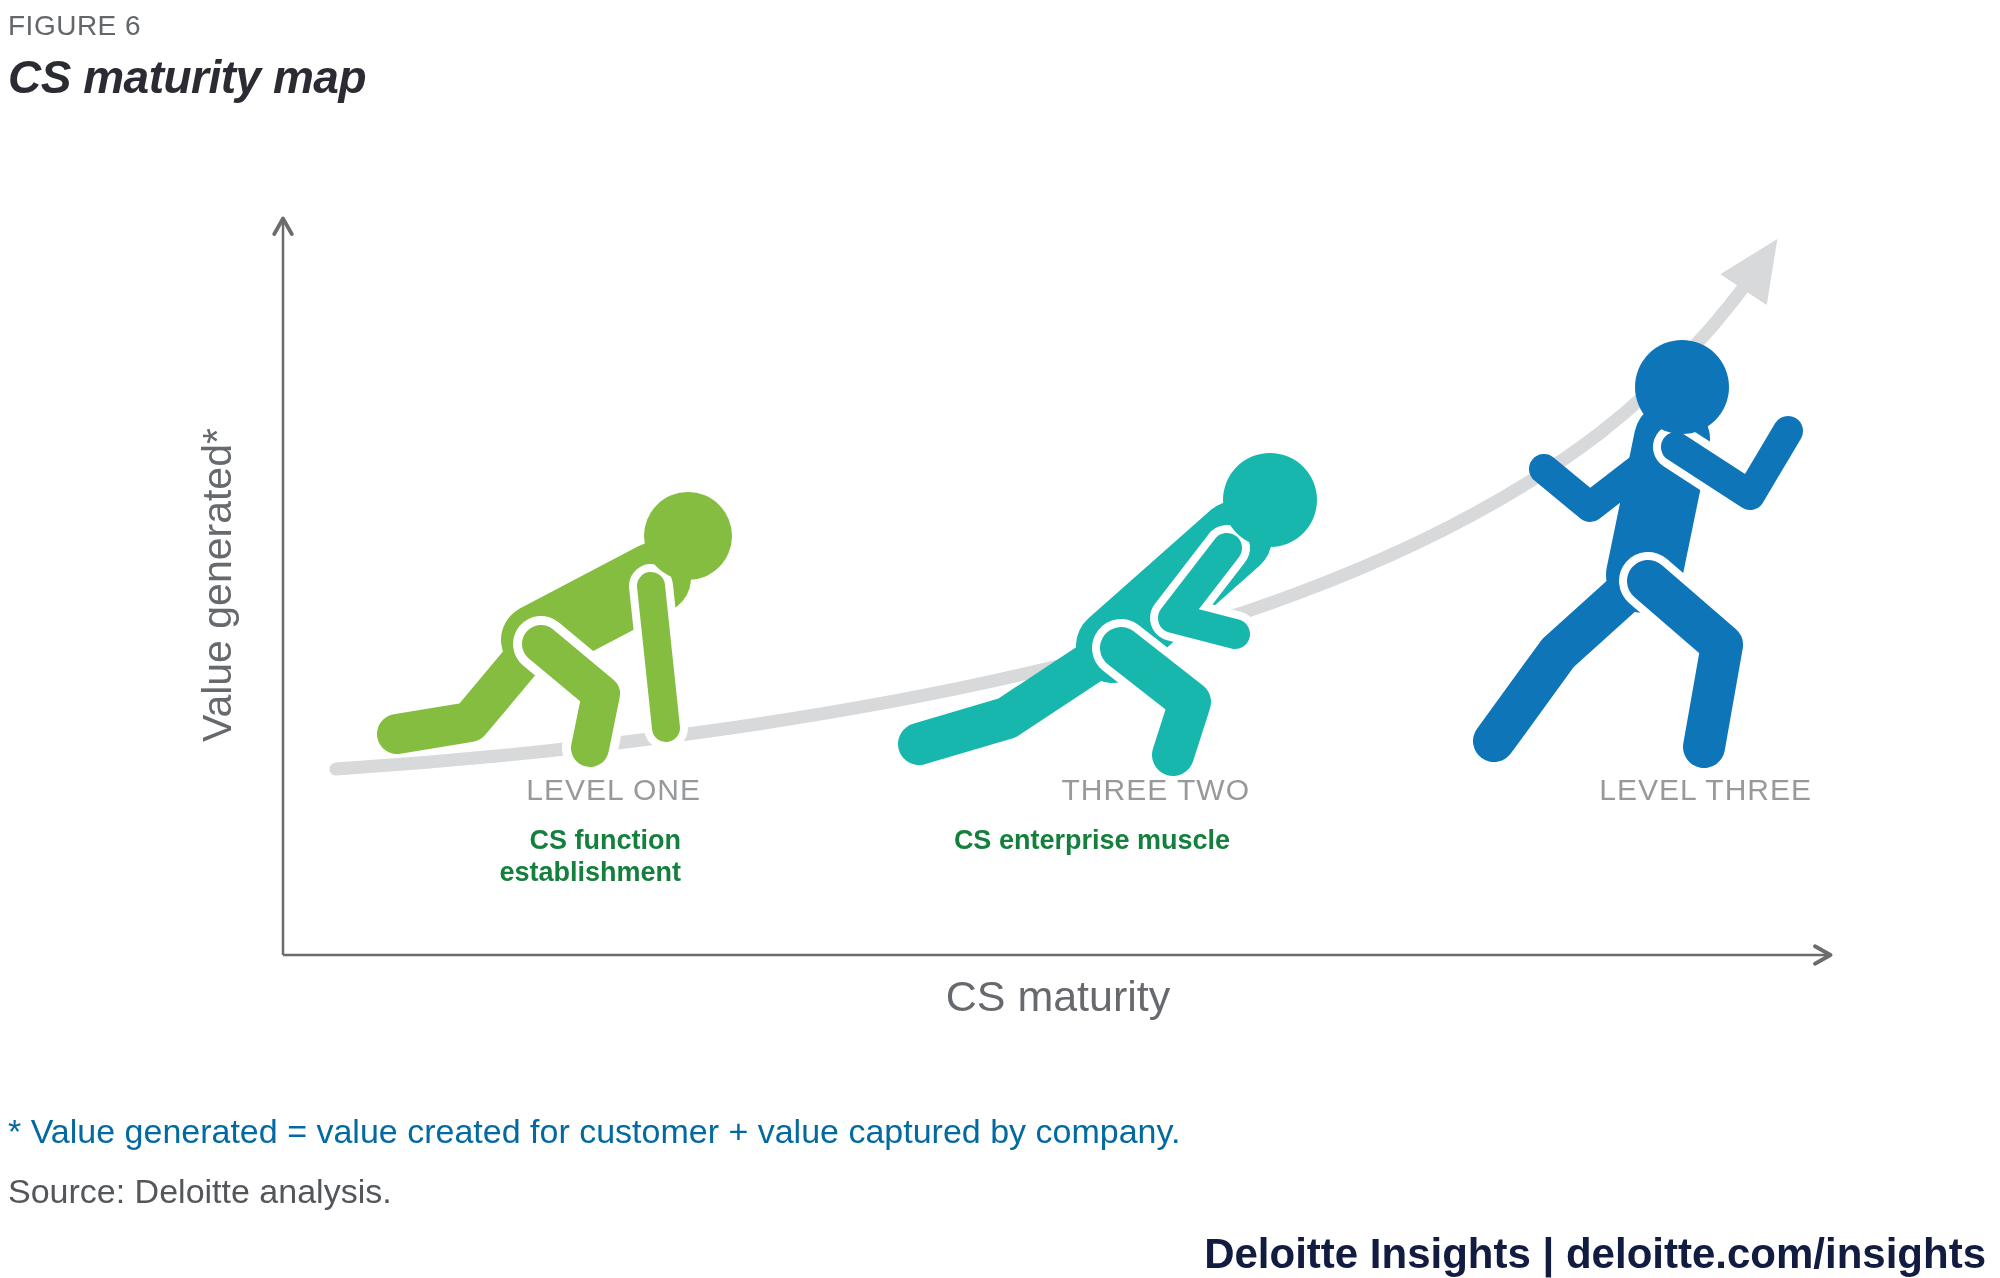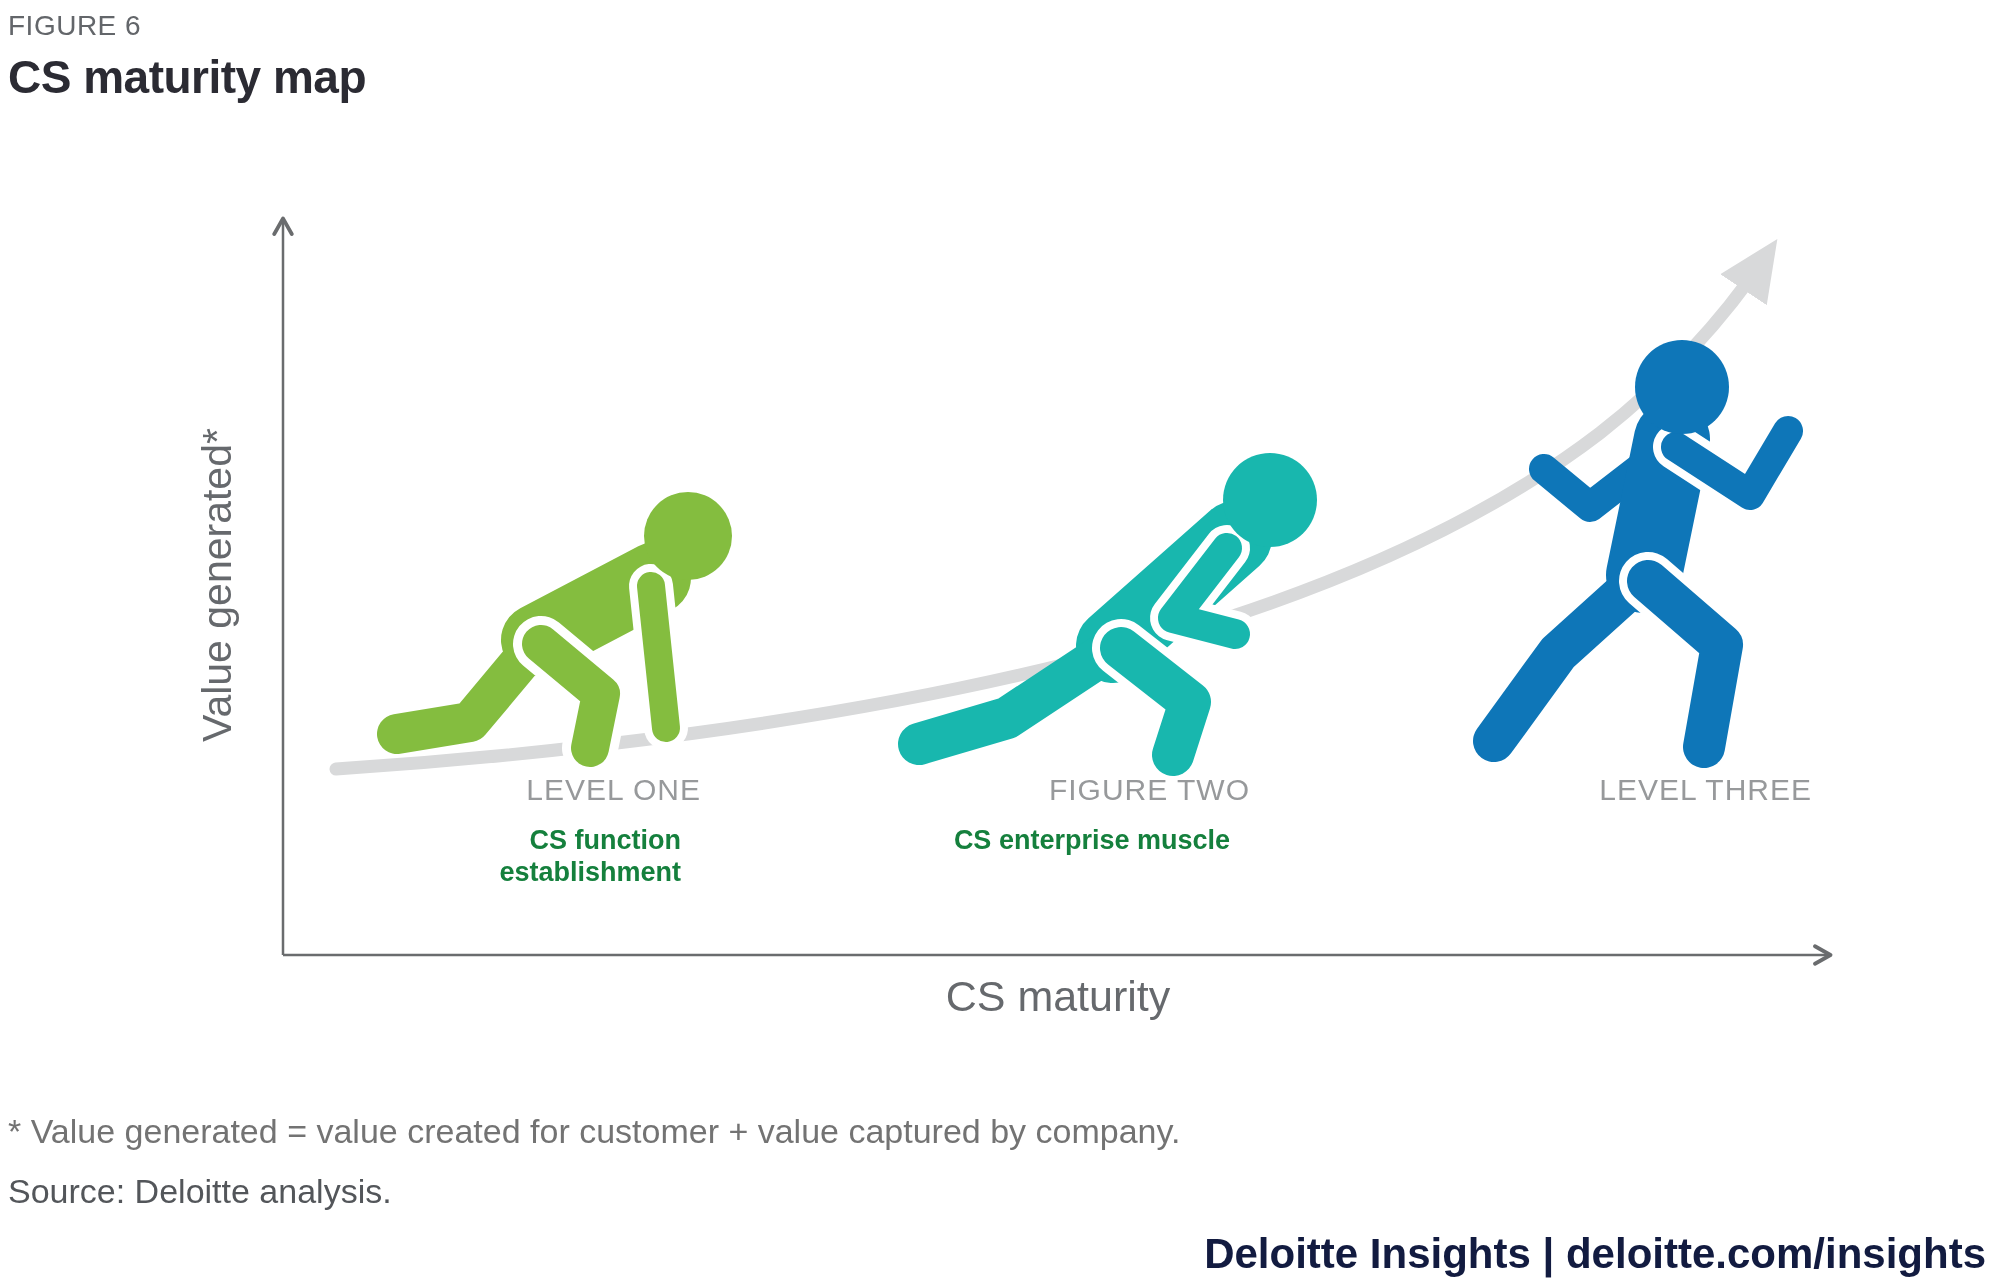--- a/index.html
+++ b/index.html
@@ -9,21 +9,21 @@
     background:#ffffff;
     font-family:"Liberation Sans","DejaVu Sans",sans-serif;
     overflow:hidden;
   }
   .eyebrow{
     position:absolute;left:8px;top:10px;
     font-size:28px;color:#63666a;letter-spacing:.5px;
   }
   .title{
     position:absolute;left:8px;top:50px;margin:0;
-    font-size:46px;font-weight:700;color:#2b2b33;letter-spacing:-.5px;
+    font-size:46px;font-weight:700;color:#2b2b33;letter-spacing:-.5px;font-style:italic;
   }
   .chart{position:absolute;left:270px;top:195px;width:1600px;height:790px;}
   .chart svg{position:absolute;left:0;top:0;}
   .ylabel{
     position:absolute;left:217px;top:585px;
     transform:translate(-50%,-50%) rotate(-90deg);
     font-size:41px;color:#66696d;white-space:nowrap;
   }
   .xlabel{
     position:absolute;left:1058px;top:972px;
@@ -36,21 +36,21 @@
   }
   .level-name{
     font-size:27px;font-weight:700;color:#15803d;line-height:1.18;
     max-width:300px;margin:18px auto;
   }
   .level-1{left:361px;}
   .level-2{left:910px;}
   .level-3{left:1472px;}
   .footnote{
     position:absolute;left:8px;top:1112px;
-    font-size:34px;color:#737373;
+    font-size:34px;color:#0369a1;
   }
   .source{
     position:absolute;left:8px;top:1172px;
     font-size:34px;color:#53565a;
   }
   .branding{
     position:absolute;right:14px;top:1230px;
     font-size:42px;font-weight:700;color:var(--brand,#121b40);
   }
   
@@ -126,21 +126,21 @@
   </div>
 
   <div class="ylabel">Value generated*</div>
   <div class="xlabel">CS maturity</div>
 
   <div class="level level-1">
     <div class="level-eyebrow">LEVEL ONE</div>
     <div class="level-name">CS function establishment</div>
   </div>
   <div class="level level-2">
-    <div class="level-eyebrow">FIGURE TWO</div>
+    <div class="level-eyebrow">THREE TWO</div>
     <div class="level-name">CS enterprise muscle</div>
   </div>
   <div class="level level-3">
     <div class="level-eyebrow">LEVEL THREE</div>
   </div>
 
   <div class="footnote">* Value generated = value created for customer + value captured by company.</div>
   <div class="source">Source: Deloitte analysis.</div>
   <div class="branding">Deloitte Insights | deloitte.com/insights</div>
 

